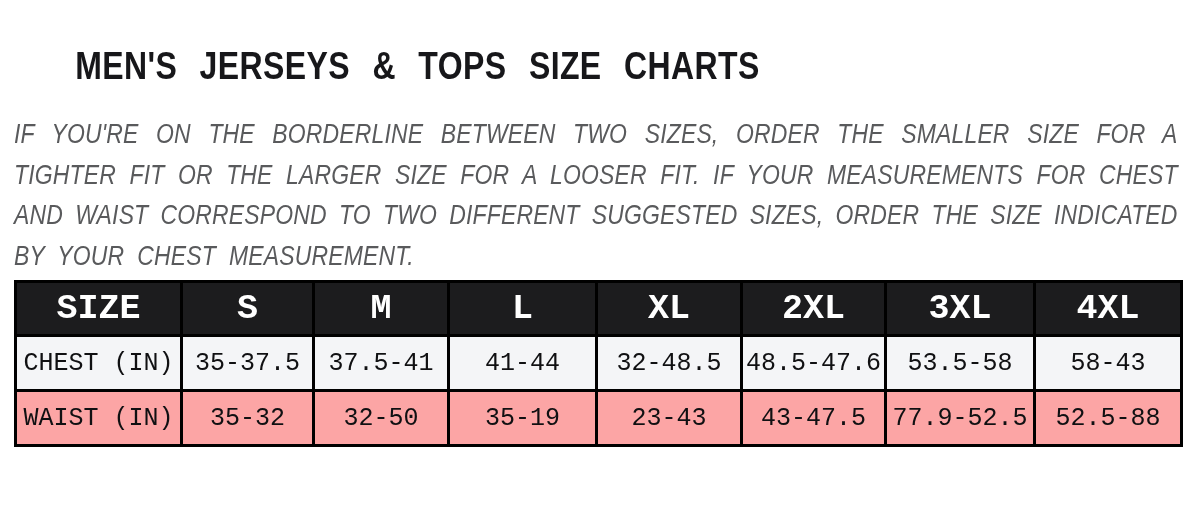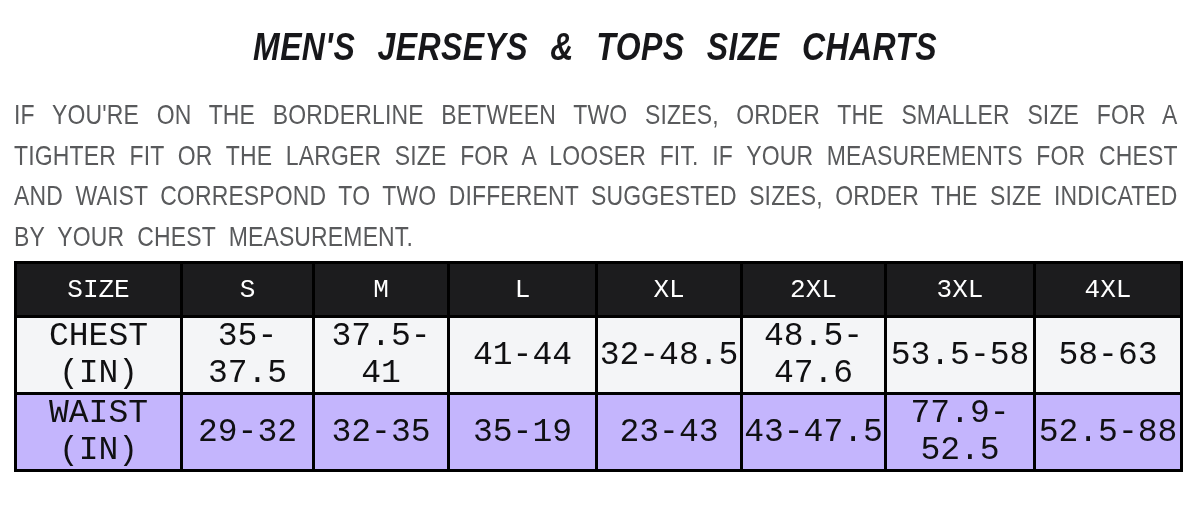--- a/index.html
+++ b/index.html
@@ -6,42 +6,42 @@
   body {
     width: 1191px;
     height: 510px;
     background: #ffffff;
     overflow: hidden;
     font-family: "Liberation Sans", sans-serif;
   }
 
   
   .title-wrap {
-    margin-top: 25px;
-    text-align: center;
+    margin-top: 44px;
+    text-align: left;
     line-height: 44px;
     height: 44px;
-    font-style: italic;
   }
   .page-title {
     display: inline-block;
     font-family: "Liberation Sans", sans-serif;
     font-weight: bold;
     font-size: 39px;
     color: #17171a;
     white-space: nowrap;
     word-spacing: 16px;
     letter-spacing: 0.5px;
     transform: scaleX(0.82);
     transform-origin: center center;
   }
 
   
   .intro {
     margin: 26px 14px 0 14px;
+    font-style: italic;
   }
   .intro-line {
     font-family: "Liberation Sans", sans-serif;
     font-size: 28px;
     color: #595a5c;
     line-height: 40.5px;
     height: 40.5px;
     width: 1419px;              
     transform: scaleX(0.82);
     transform-origin: left top;
@@ -69,29 +69,30 @@
     vertical-align: middle;
     font-family: "Liberation Mono", "DejaVu Sans Mono", monospace;
     font-weight: normal;
     padding: 0;
     overflow: hidden;
   }
   .size-table th {
     background: #1c1c1e;
     color: #ffffff;
     height: 51px;
-    font-size: 26px;
+    font-size: 35px;
+    font-weight: bold;
   }
   .size-table td {
     height: 52px;
-    font-size: 33px;
+    font-size: 25px;
     color: #101012;
   }
   tr.row-alt td   { background: #f4f5f7; }
-  tr.row-plain td { background: #c4b5fd; }
+  tr.row-plain td { background: #fca5a5; }
 </style>
 </head>
 <body>
 
 <div>
 
   <div class="title-wrap">
     <span class="page-title">MEN'S JERSEYS &amp; TOPS SIZE CHARTS</span>
   </div>
 
@@ -127,26 +128,26 @@
     </thead>
     <tbody>
       <tr class="row-alt">
         <td>CHEST (IN)</td>
         <td>35-37.5</td>
         <td>37.5-41</td>
         <td>41-44</td>
         <td>32-48.5</td>
         <td>48.5-47.6</td>
         <td>53.5-58</td>
-        <td>58-63</td>
+        <td>58-43</td>
       </tr>
       <tr class="row-plain">
         <td>WAIST (IN)</td>
-        <td>29-32</td>
-        <td>32-35</td>
+        <td>35-32</td>
+        <td>32-50</td>
         <td>35-19</td>
         <td>23-43</td>
         <td>43-47.5</td>
         <td>77.9-52.5</td>
         <td>52.5-88</td>
       </tr>
     </tbody>
   </table>
 
 </div>

